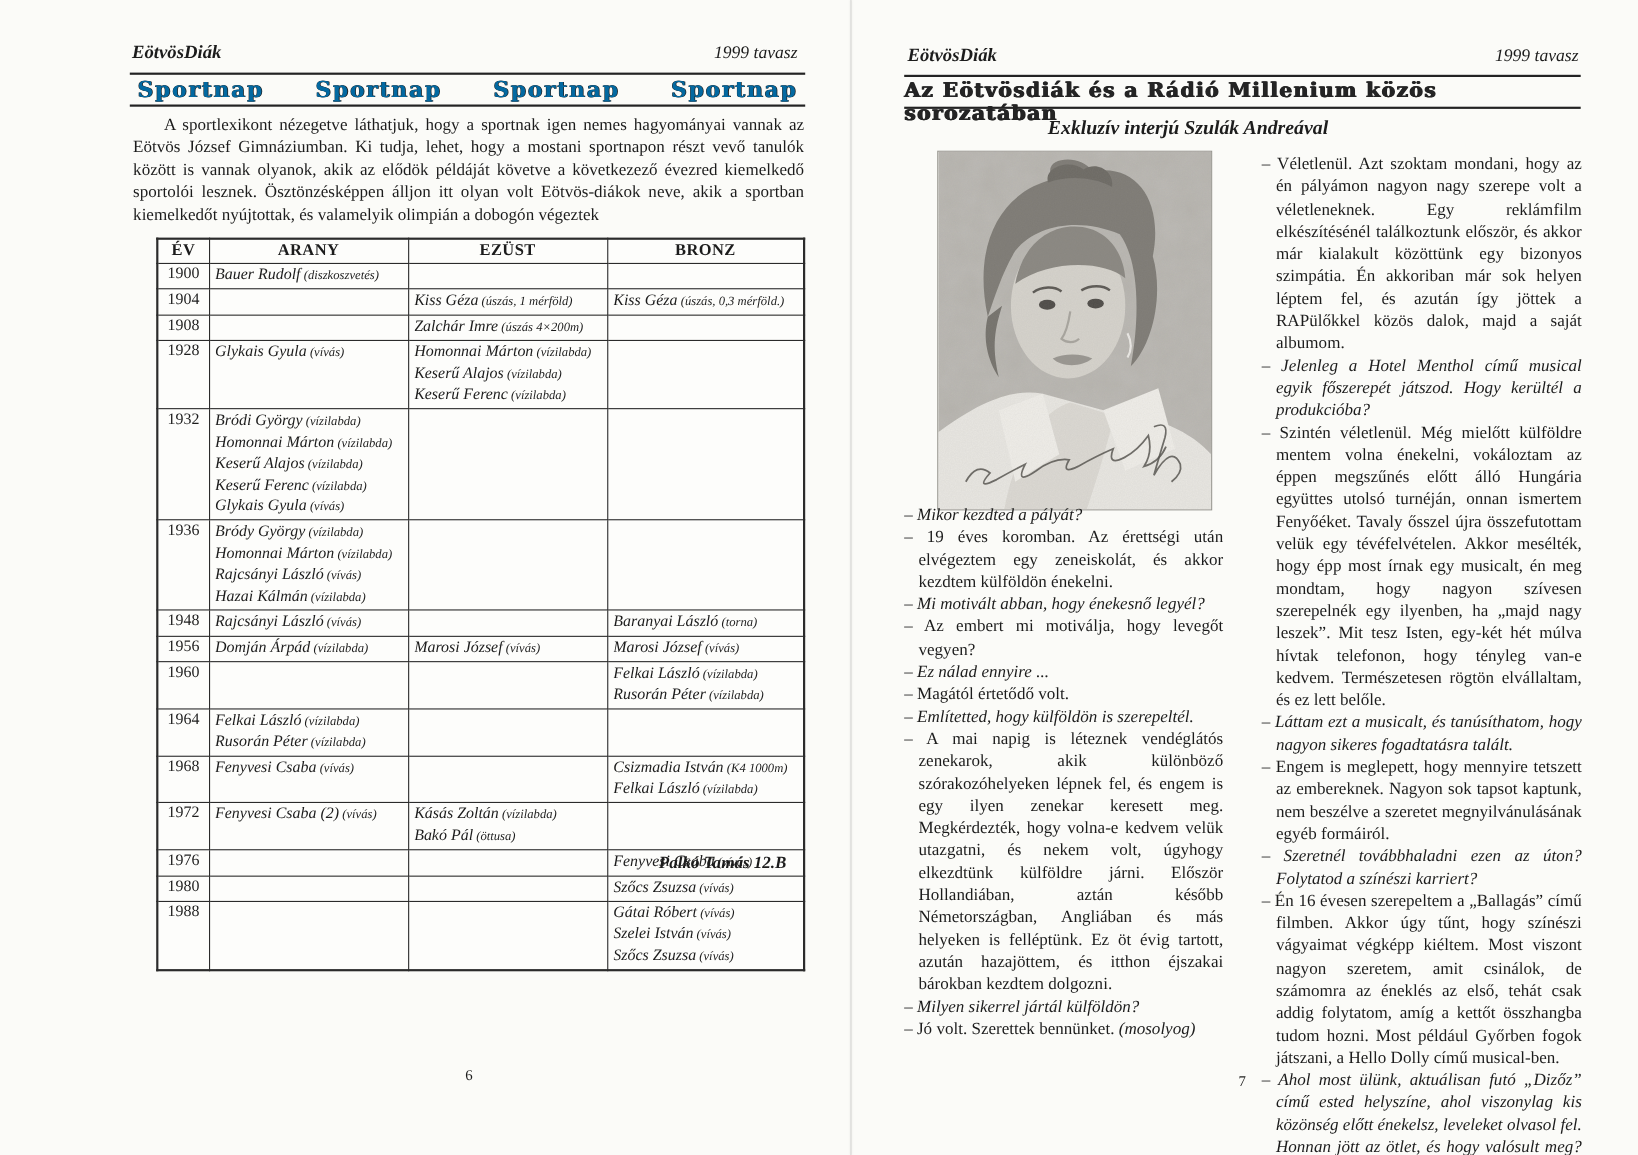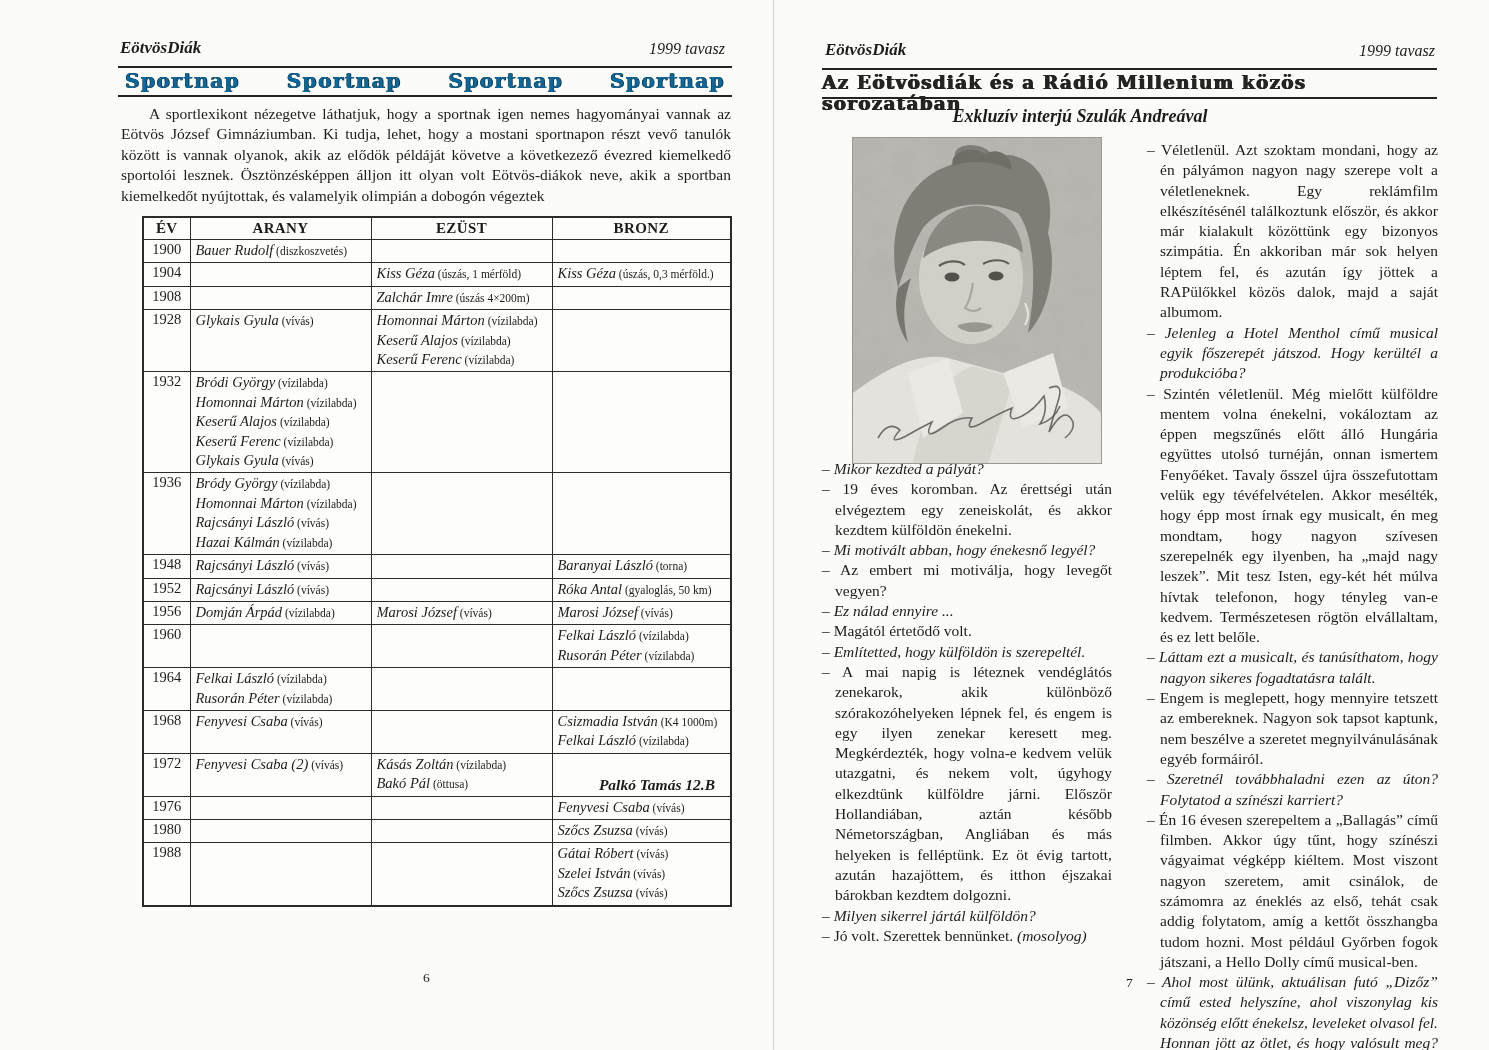--- a/index.html
+++ b/index.html
@@ -41,21 +41,21 @@
   table.medals th{
     font-size:15px;font-weight:bold;text-align:center;
     padding:2px 2px;letter-spacing:.4px;
   }
   table.medals td{
     vertical-align:top;padding:1px 5px 2px 5px;
   }
   td.yr{font-size:14.5px;padding-left:7px;text-align:center;}
   .entry{line-height:17.4px;white-space:nowrap;overflow:hidden;}
   .entry .nm{font-style:italic;font-size:14.5px;}
-  .entry .sp{font-size:11.5px;text-align:right;}
+  .entry .sp{font-style:italic;font-size:11.5px;text-align:right;}
   .signature{font-weight:bold;font-style:italic;font-size:15.5px;text-align:right;}
   
   .banner-center{
     text-align:left;
     font-family:"DejaVu Serif", serif;
     font-weight:900;font-size:18.5px;letter-spacing:1.2px;
     color:#242424;
     text-shadow:0.7px 0 0 #242424, -0.4px 0 0 #242424;
   }
   .subtitle{font-weight:bold;font-style:italic;font-size:18px;text-align:center;}
@@ -164,30 +164,20 @@
           <td></td>
         </tr>
         <tr>
           <td class="yr">1948</td>
           <td>
             <div class="entry"><span class="nm">Rajcsányi László</span><span class="sp"> (vívás)</span></div>
           </td>
           <td></td>
           <td>
             <div class="entry"><span class="nm">Baranyai László</span><span class="sp"> (torna)</span></div>
-          </td>
-        </tr>
-        <tr>
-          <td class="yr">1952</td>
-          <td>
-            <div class="entry"><span class="nm">Rajcsányi László</span><span class="sp"> (vívás)</span></div>
-          </td>
-          <td></td>
-          <td>
-            <div class="entry"><span class="nm">Róka Antal</span><span class="sp"> (gyaloglás, 50 km)</span></div>
           </td>
         </tr>
         <tr>
           <td class="yr">1956</td>
           <td>
             <div class="entry"><span class="nm">Domján Árpád</span><span class="sp"> (vízilabda)</span></div>
           </td>
           <td>
             <div class="entry"><span class="nm">Marosi József</span><span class="sp"> (vívás)</span></div>
           </td>

